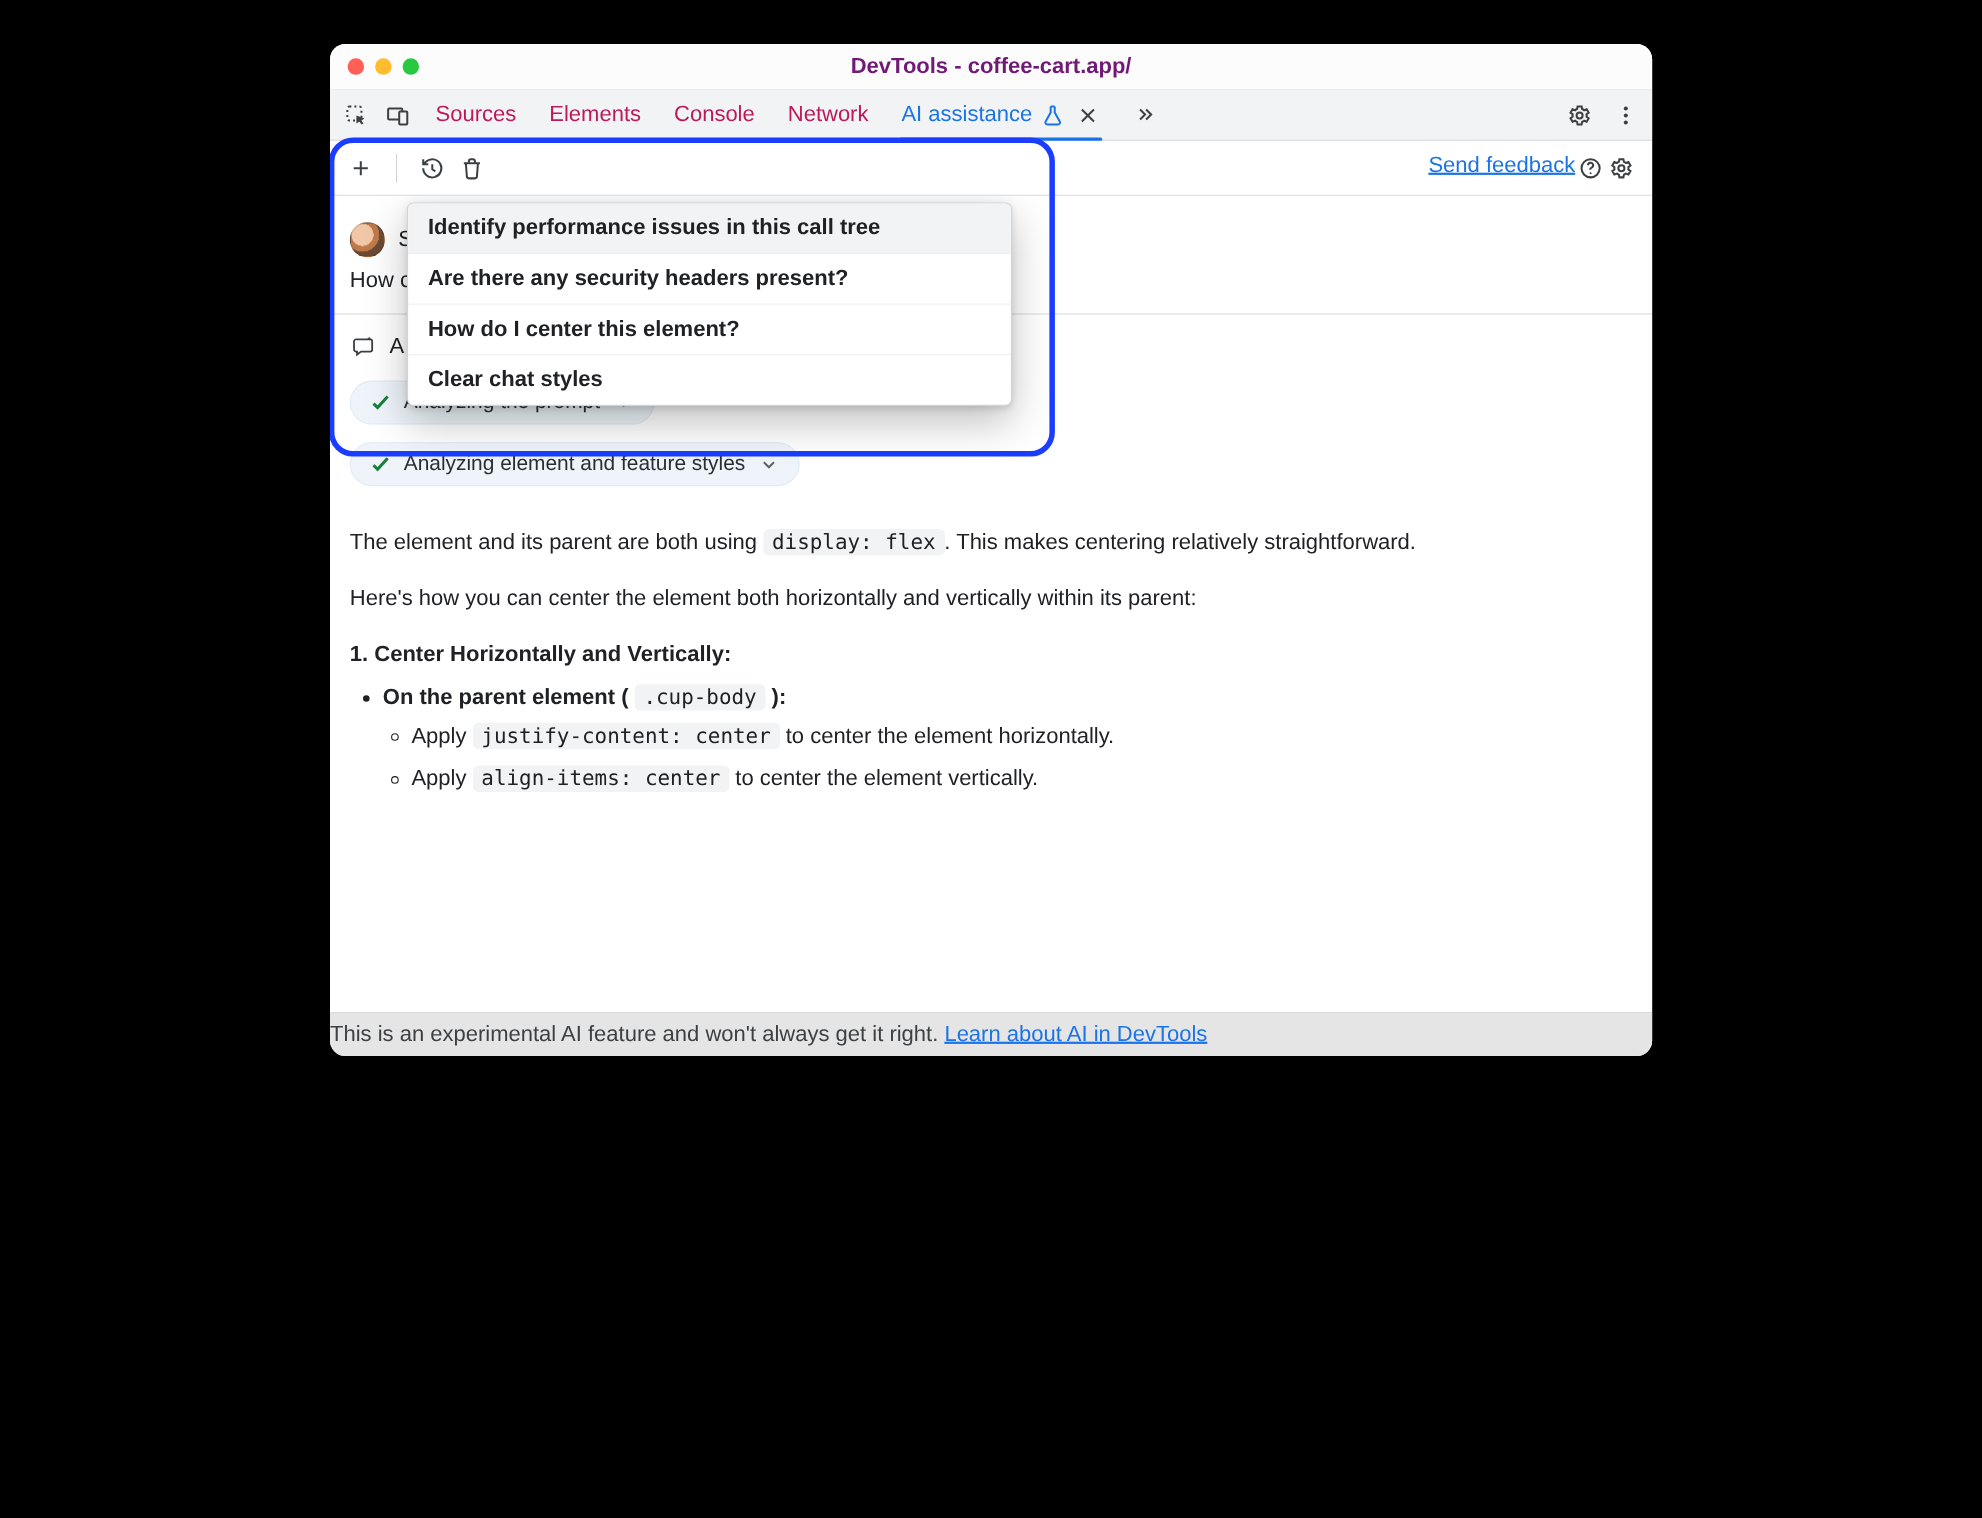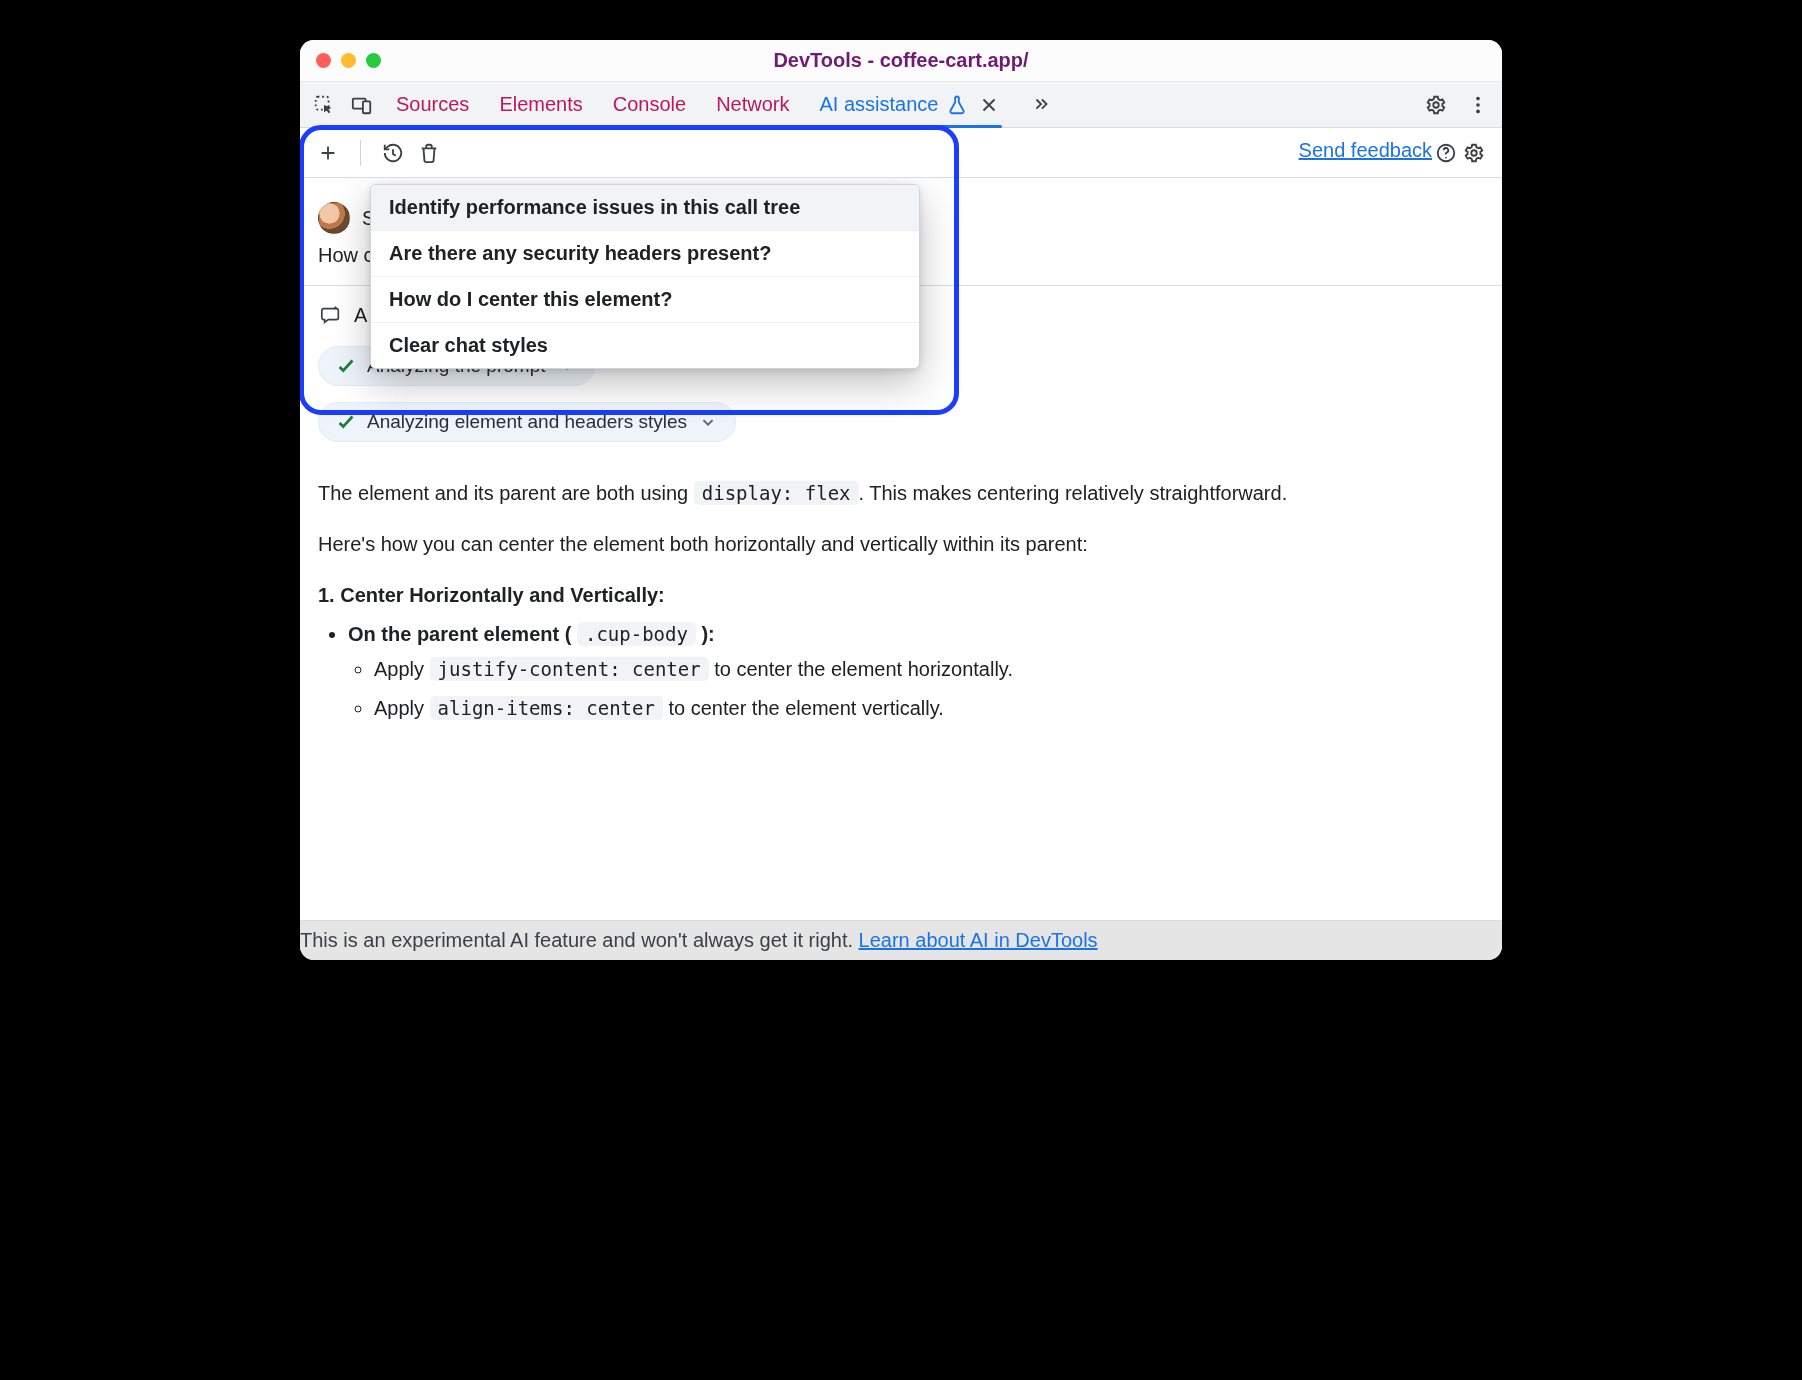--- a/index.html
+++ b/index.html
@@ -214,21 +214,21 @@
             </span>
         </span>
       </div>
       <div>
         <span class="chip">
           <span class="ico check">
               <svg viewBox="0 0 24 24" width="18" height="18" stroke="currentColor" stroke-width="3" fill="none">
                 <path d="M5 13l4 4 10-11"></path>
               </svg>
             </span>
-          <span>Analyzing element and headers styles</span>
+          <span>Analyzing element and feature styles</span>
           <span class="ico chev">
               <svg viewBox="0 0 24 24" width="18" height="18" stroke="currentColor" stroke-width="2" fill="none">
                 <path d="M7 10l5 5 5-5"></path>
               </svg>
             </span>
         </span>
       </div>
 
       <div class="body">
         <p>

